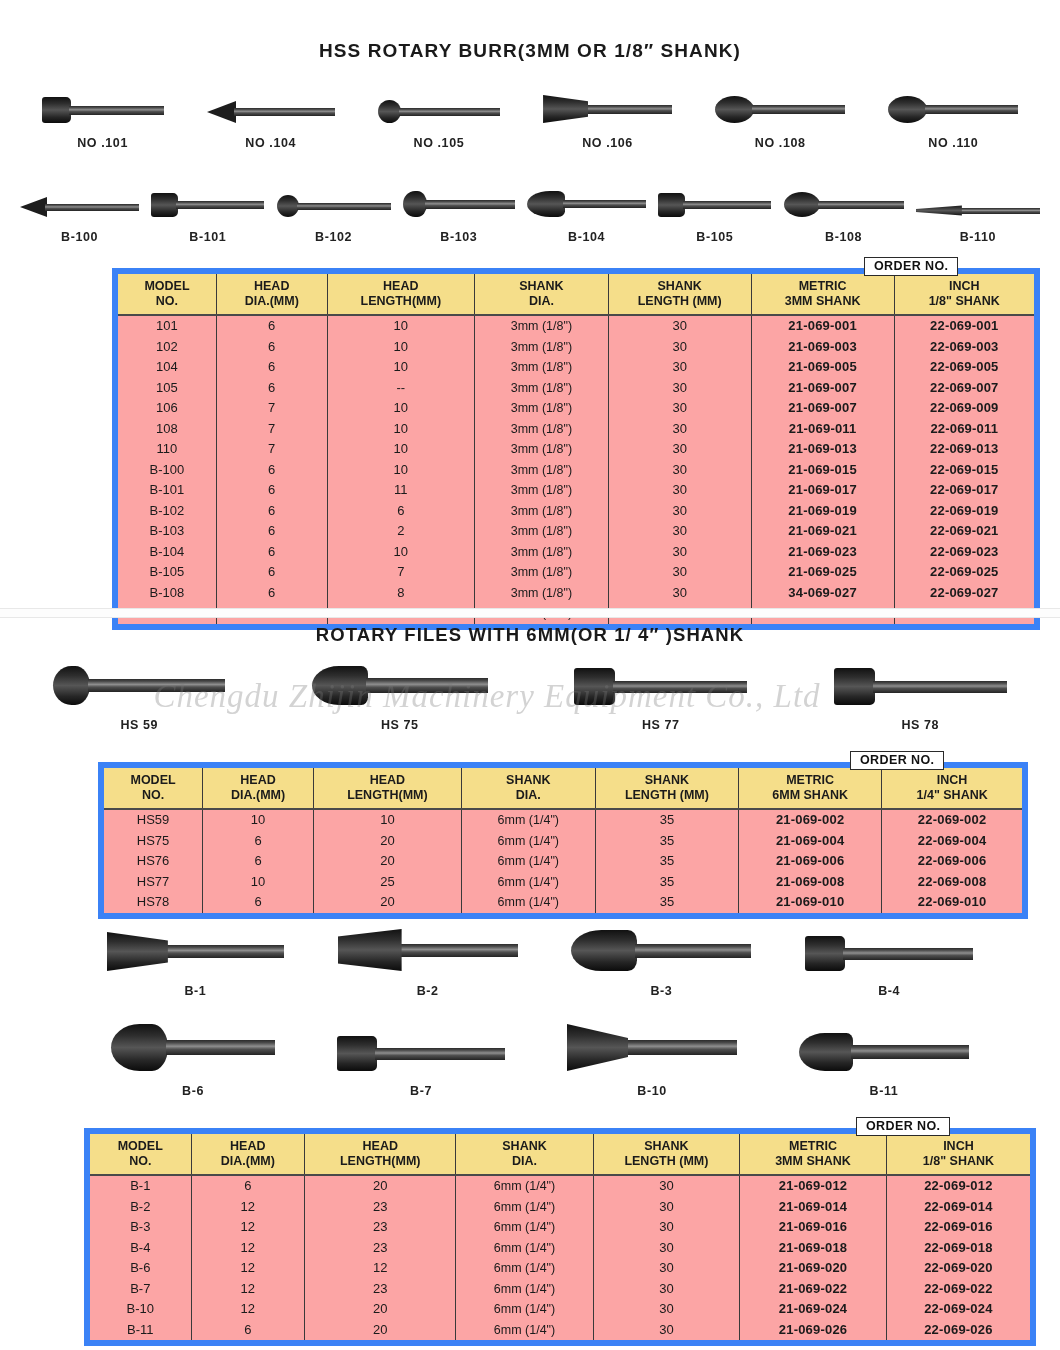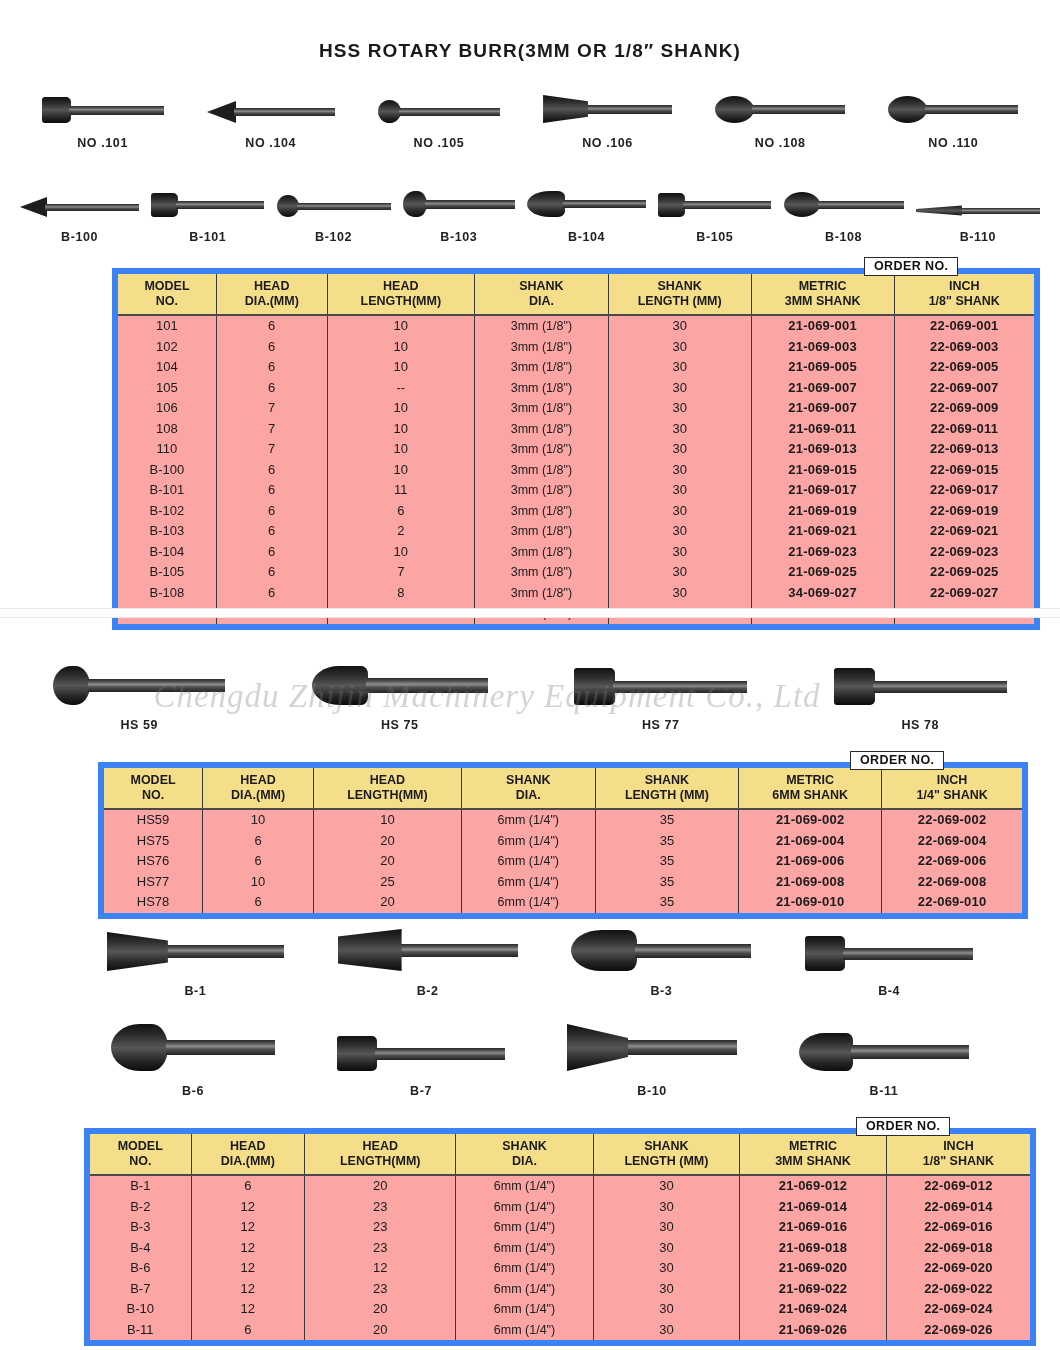--- a/index.html
+++ b/index.html
@@ -459,20 +459,23 @@
             <td>30</td>
             <td class="ord">21-069-029</td>
             <td class="ord">22-069-029</td>
           </tr>
         </tbody>
       </table>
   </div>
 
   <div class="band" style="top:608px; height:10px;"></div>
 
+  <div class="blk" style="left:0; top:624px; width:1060px;">
+    <div class="sec-title sec-title-2">ROTARY FILES WITH 6MM(OR 1/ 4″ )SHANK</div>
+  </div>
 
   <div class="watermark" style="top:678px;">Chengdu Zhijin Machinery Equipment Co., Ltd</div>
 
   <div class="blk tool-row" id="s2r1" style="left:10px; top:658px; width:1040px; height:74px;">
       <div class="tool-cell">
         <div class="tool-art">
           <div class="head disc" style="width: 37px; height: 39px;"></div>
           <div class="shank" style="width: 137px; height: 13px; margin-left: -2px;"></div>
         </div>
         <div class="tool-label">HS 59</div>

